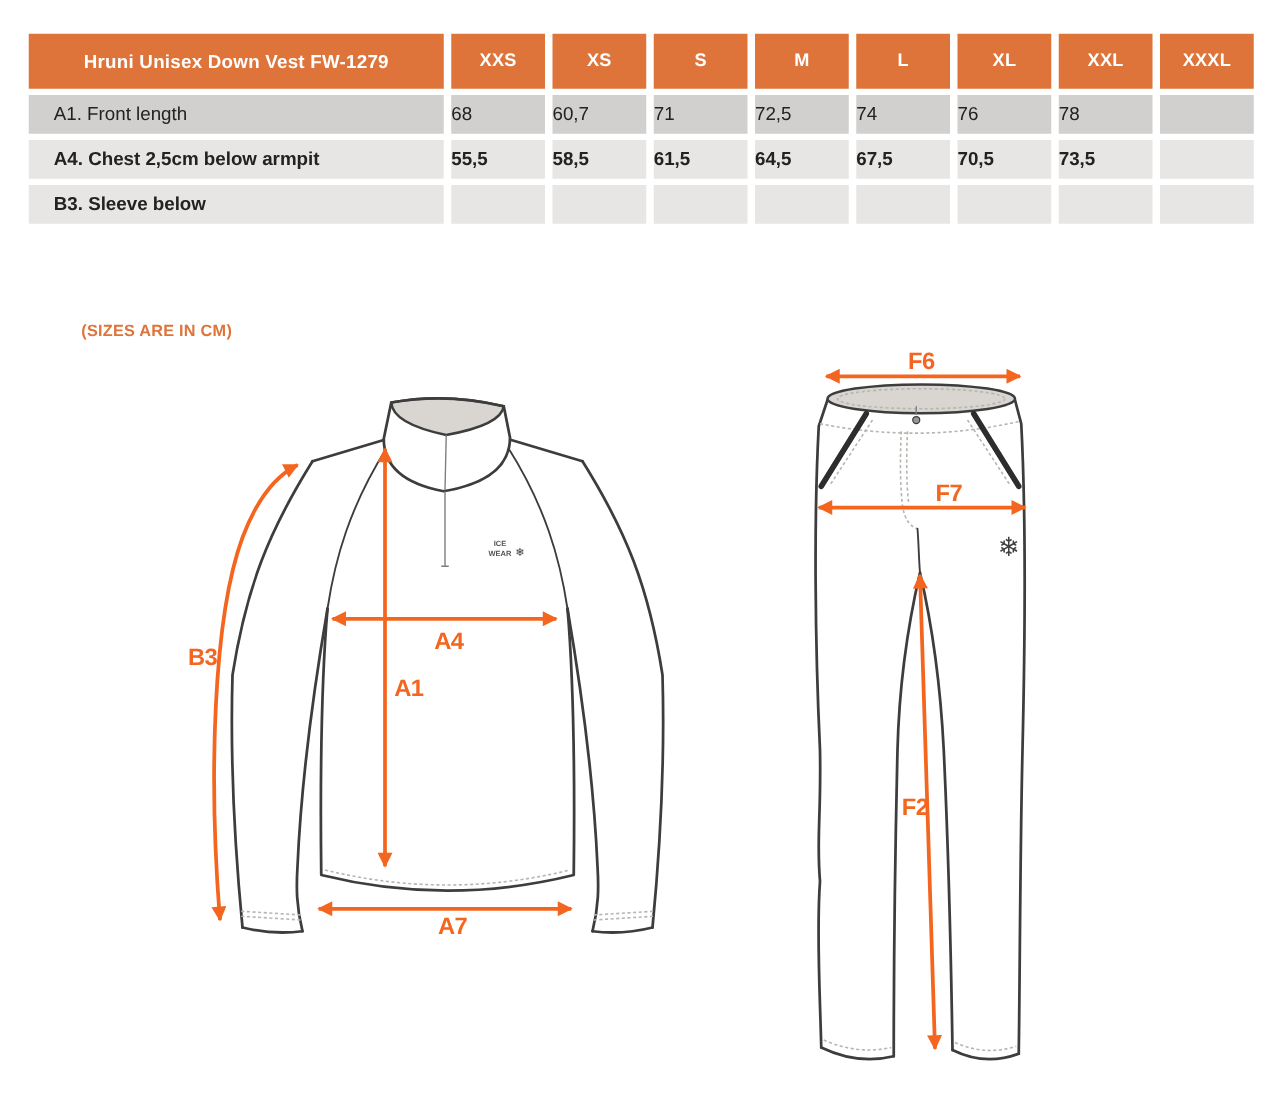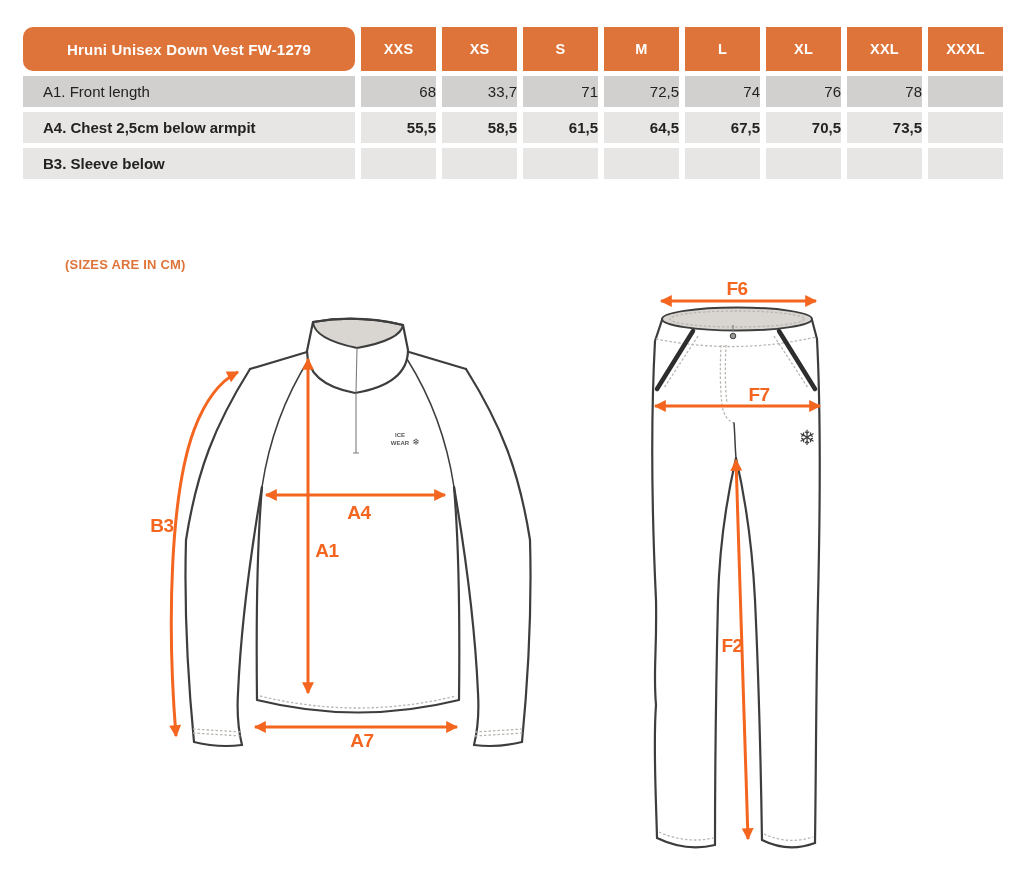--- a/index.html
+++ b/index.html
@@ -16,23 +16,23 @@
 
   
   table.size-table{
     position:absolute;left:17px;top:22px;width:992px;
     border-collapse:separate;border-spacing:6px 5px;table-layout:fixed;
   }
   table.size-table th{
     background:var(--header_bg);color:#fff;font-size:14.5px;font-weight:bold;
     height:44px;text-align:center;letter-spacing:.2px;
   }
-  table.size-table th.t-title{text-align:center;font-size:15px;border-radius:10px;}
+  table.size-table th.t-title{text-align:center;font-size:15px;}
   table.size-table td{
-    height:31px;font-size:15px;color:#222;text-align:right;vertical-align:middle;
+    height:31px;font-size:15px;color:#222;text-align:left;vertical-align:middle;
   }
   table.size-table td.lbl{text-align:left;padding-left:20px;}
   tr.r-dark td{background:var(--row_dark);}
   tr.r-light td{background:var(--row_light);font-weight:bold;}
   col.c-label{width:332px;}
 
   
   .note{
     position:absolute;left:65px;top:257px;
     color:var(--header_bg);font-size:13px;font-weight:bold;letter-spacing:.2px;
@@ -84,21 +84,21 @@
         <th>L</th>
         <th>XL</th>
         <th>XXL</th>
         <th>XXXL</th>
       </tr>
     </thead>
     <tbody>
       <tr class="r-dark">
         <td class="lbl">A1. Front length</td>
         <td>68</td>
-        <td>33,7</td>
+        <td>60,7</td>
         <td>71</td>
         <td>72,5</td>
         <td>74</td>
         <td>76</td>
         <td>78</td>
         <td></td>
       </tr>
       <tr class="r-light">
         <td class="lbl">A4. Chest 2,5cm below armpit</td>
         <td>55,5</td>

